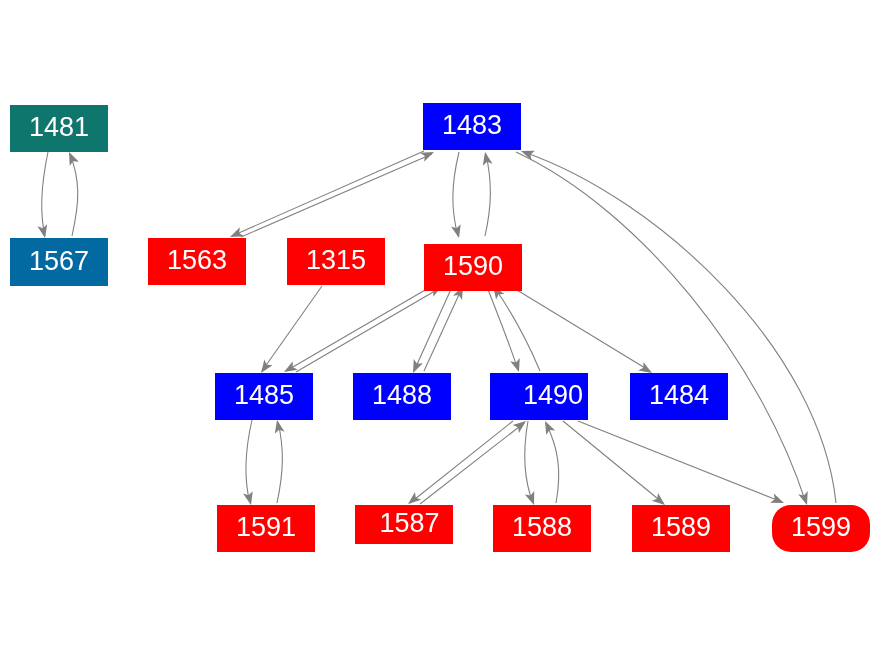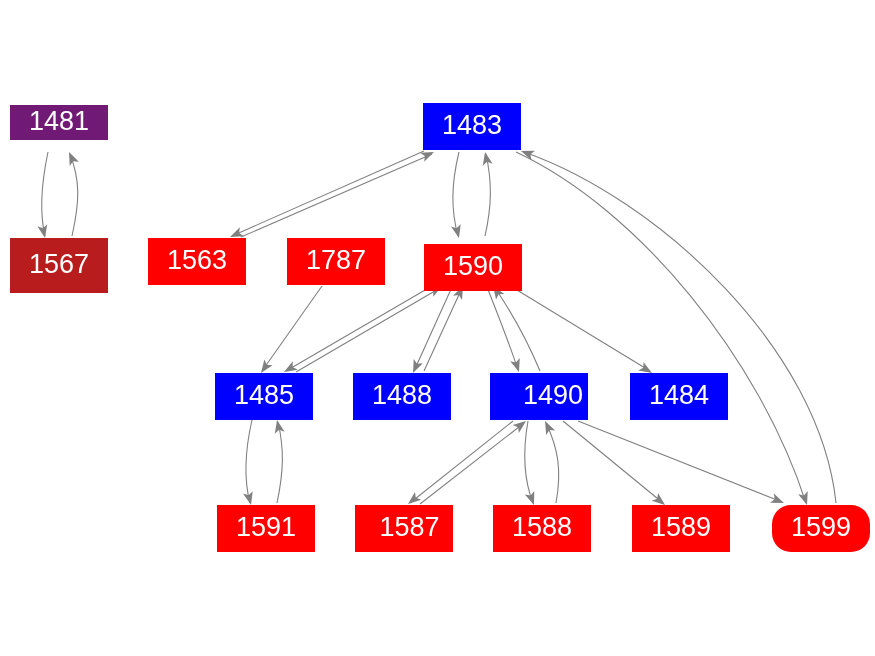--- a/index.html
+++ b/index.html
@@ -149,54 +149,54 @@
       <g>
         <path class="edge-path" d="M 563 421 L 663 503" stroke="#808080"></path>
         <polygon class="edge-head" points="0,0 -13,-5 -10,0 -13,5" fill="#808080" transform="translate(665,505) rotate(39)"></polygon>
       </g>
       <g>
         <path class="edge-path" d="M 578 421 L 782 502" stroke="#808080"></path>
         <polygon class="edge-head" points="0,0 -13,-5 -10,0 -13,5" fill="#808080" transform="translate(784,503) rotate(22)"></polygon>
       </g>
     </svg>
   <div id="node-layer">
-      <div class="graph-node node-blue" style="left: 10px; top: 105px; width: 98px; height: 35px; background: #701a75;">
+      <div class="graph-node node-blue" style="left: 10px; top: 105px; width: 98px; height: 47px; background: #0f766e;">
         <span class="node-label">1481</span>
       </div>
       <div class="graph-node node-blue" style="left: 423px; top: 103px; width: 98px; height: 47px; background: rgb(0, 0, 255);">
         <span class="node-label">1483</span>
       </div>
-      <div class="graph-node node-red" style="left: 10px; top: 238px; width: 98px; height: 55px; background: #b91c1c;">
+      <div class="graph-node node-red" style="left: 10px; top: 238px; width: 98px; height: 48px; background: #0369a1;">
         <span class="node-label">1567</span>
       </div>
       <div class="graph-node node-red" style="left: 148px; top: 238px; width: 98px; height: 47px; background: rgb(255, 0, 0);">
         <span class="node-label">1563</span>
       </div>
       <div class="graph-node node-red" style="left: 287px; top: 238px; width: 98px; height: 47px; background: rgb(255, 0, 0);">
-        <span class="node-label">1787</span>
+        <span class="node-label">1315</span>
       </div>
       <div class="graph-node node-red" style="left: 424px; top: 244px; width: 98px; height: 47px; background: rgb(255, 0, 0);">
         <span class="node-label">1590</span>
       </div>
       <div class="graph-node node-blue" style="left: 215px; top: 373px; width: 98px; height: 47px; background: rgb(0, 0, 255);">
         <span class="node-label">1485</span>
       </div>
       <div class="graph-node node-blue" style="left: 353px; top: 373px; width: 98px; height: 47px; background: rgb(0, 0, 255);">
         <span class="node-label">1488</span>
       </div>
       <div class="graph-node node-blue" style="left: 490px; top: 373px; width: 98px; height: 47px; background: rgb(0, 0, 255); padding-left: 28px;">
         <span class="node-label">1490</span>
       </div>
       <div class="graph-node node-blue" style="left: 630px; top: 373px; width: 98px; height: 47px; background: rgb(0, 0, 255);">
         <span class="node-label">1484</span>
       </div>
       <div class="graph-node node-red" style="left: 217px; top: 505px; width: 98px; height: 47px; background: rgb(255, 0, 0);">
         <span class="node-label">1591</span>
       </div>
-      <div class="graph-node node-red" style="left: 355px; top: 505px; width: 98px; height: 47px; background: rgb(255, 0, 0); padding-left: 11px;">
+      <div class="graph-node node-red" style="left: 355px; top: 505px; width: 98px; height: 39px; background: rgb(255, 0, 0); padding-left: 11px;">
         <span class="node-label">1587</span>
       </div>
       <div class="graph-node node-red" style="left: 493px; top: 505px; width: 98px; height: 47px; background: rgb(255, 0, 0);">
         <span class="node-label">1588</span>
       </div>
       <div class="graph-node node-red" style="left: 632px; top: 505px; width: 98px; height: 47px; background: rgb(255, 0, 0);">
         <span class="node-label">1589</span>
       </div>
       <div class="graph-node node-red" style="left: 772px; top: 505px; width: 98px; height: 47px; background: rgb(255, 0, 0); border-radius: 19px;">
         <span class="node-label">1599</span>

